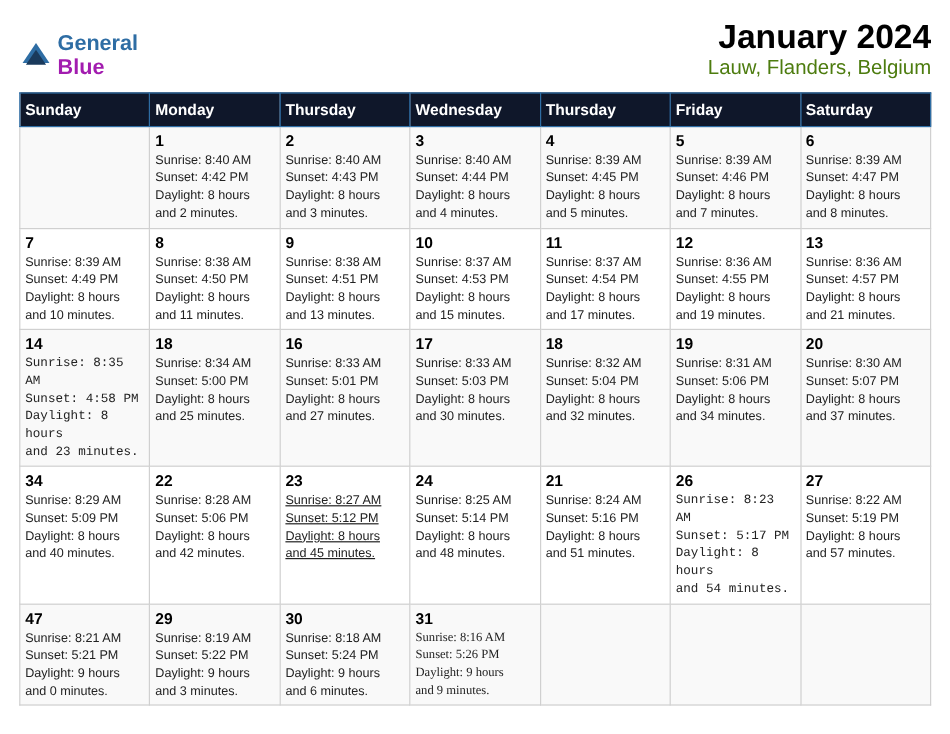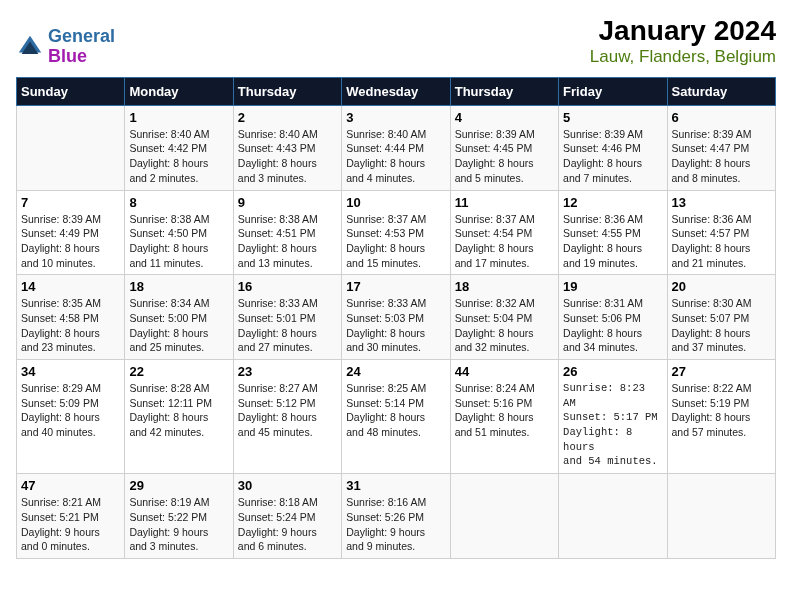--- a/index.html
+++ b/index.html
@@ -216,21 +216,21 @@
           <span class="day-num">13</span>
           <div class="day-info" style="white-space: pre-line;">Sunrise: 8:36 AM
 Sunset: 4:57 PM
 Daylight: 8 hours
 and 21 minutes.</div>
         </td>
       </tr>
       <tr>
         <td>
           <span class="day-num">14</span>
-          <div class="day-info" style="white-space: pre-line;">Sunrise: 8:35 AM
+          <div class="day-info" style="white-space: pre-line; font-family: Liberation Mono, monospace;">Sunrise: 8:35 AM
 Sunset: 4:58 PM
 Daylight: 8 hours
 and 23 minutes.</div>
         </td>
         <td>
           <span class="day-num">18</span>
           <div class="day-info" style="white-space: pre-line;">Sunrise: 8:34 AM
 Sunset: 5:00 PM
 Daylight: 8 hours
 and 25 minutes.</div>
@@ -275,40 +275,40 @@
         <td>
           <span class="day-num">34</span>
           <div class="day-info" style="white-space: pre-line;">Sunrise: 8:29 AM
 Sunset: 5:09 PM
 Daylight: 8 hours
 and 40 minutes.</div>
         </td>
         <td>
           <span class="day-num">22</span>
           <div class="day-info" style="white-space: pre-line;">Sunrise: 8:28 AM
-Sunset: 12:11 PM
+Sunset: 5:06 PM
 Daylight: 8 hours
 and 42 minutes.</div>
         </td>
         <td>
           <span class="day-num">23</span>
-          <div class="day-info" style="white-space: pre-line;">Sunrise: 8:27 AM
+          <div class="day-info" style="white-space: pre-line; text-decoration: underline;">Sunrise: 8:27 AM
 Sunset: 5:12 PM
 Daylight: 8 hours
 and 45 minutes.</div>
         </td>
         <td>
           <span class="day-num">24</span>
           <div class="day-info" style="white-space: pre-line;">Sunrise: 8:25 AM
 Sunset: 5:14 PM
 Daylight: 8 hours
 and 48 minutes.</div>
         </td>
         <td>
-          <span class="day-num">44</span>
+          <span class="day-num">21</span>
           <div class="day-info" style="white-space: pre-line;">Sunrise: 8:24 AM
 Sunset: 5:16 PM
 Daylight: 8 hours
 and 51 minutes.</div>
         </td>
         <td>
           <span class="day-num">26</span>
           <div class="day-info" style="white-space: pre-line; font-family: Liberation Mono, monospace;">Sunrise: 8:23 AM
 Sunset: 5:17 PM
 Daylight: 8 hours
@@ -339,21 +339,21 @@
         </td>
         <td>
           <span class="day-num">30</span>
           <div class="day-info" style="white-space: pre-line;">Sunrise: 8:18 AM
 Sunset: 5:24 PM
 Daylight: 9 hours
 and 6 minutes.</div>
         </td>
         <td>
           <span class="day-num">31</span>
-          <div class="day-info" style="white-space: pre-line;">Sunrise: 8:16 AM
+          <div class="day-info" style="white-space: pre-line; font-family: Liberation Serif, serif;">Sunrise: 8:16 AM
 Sunset: 5:26 PM
 Daylight: 9 hours
 and 9 minutes.</div>
         </td>
         <td></td>
         <td></td>
         <td></td>
       </tr>
     </tbody>
 </table>

